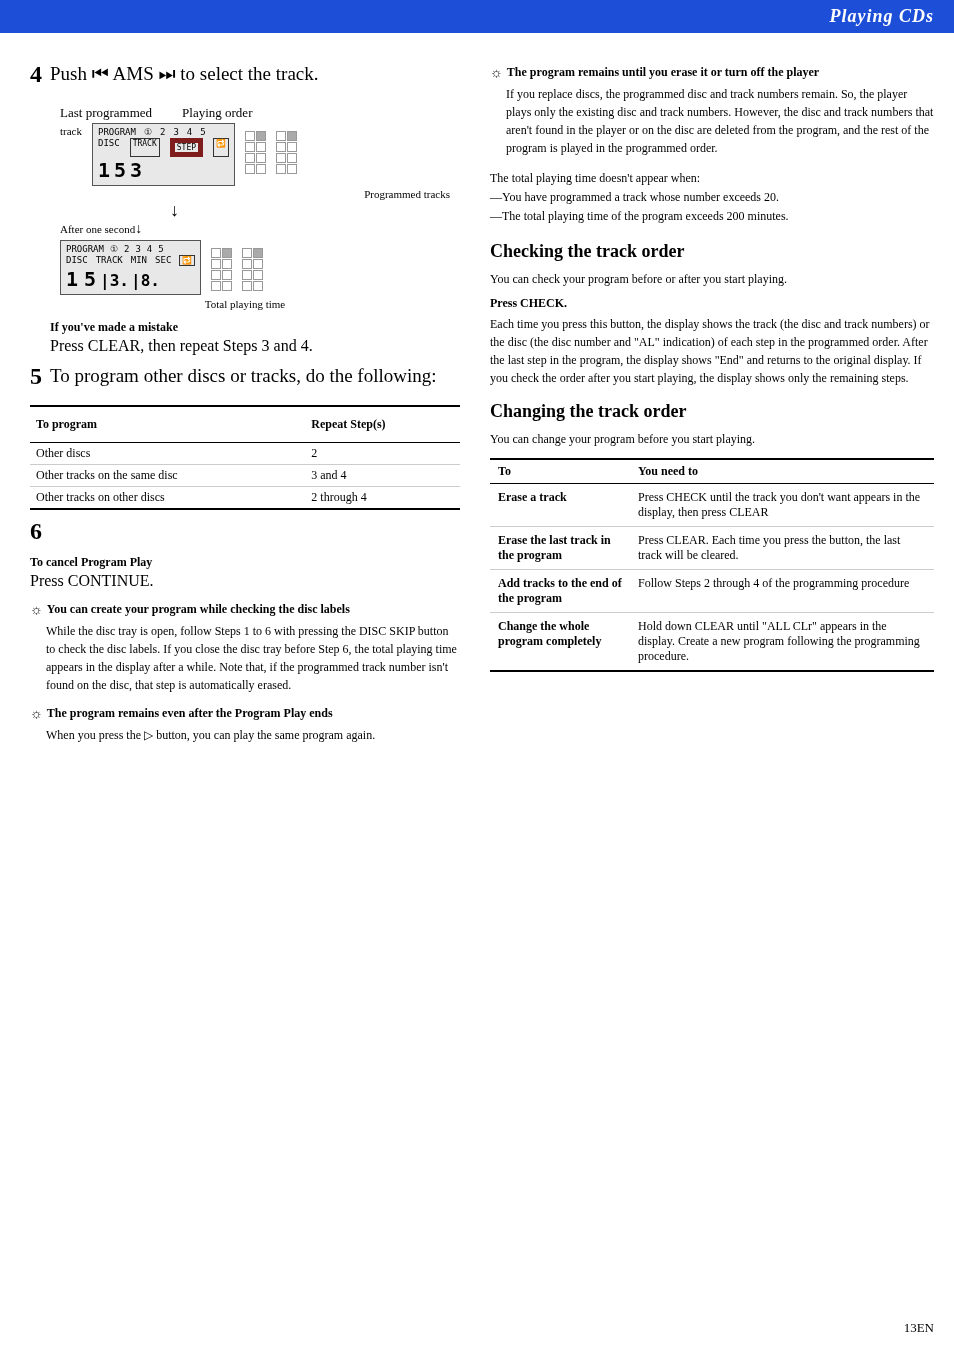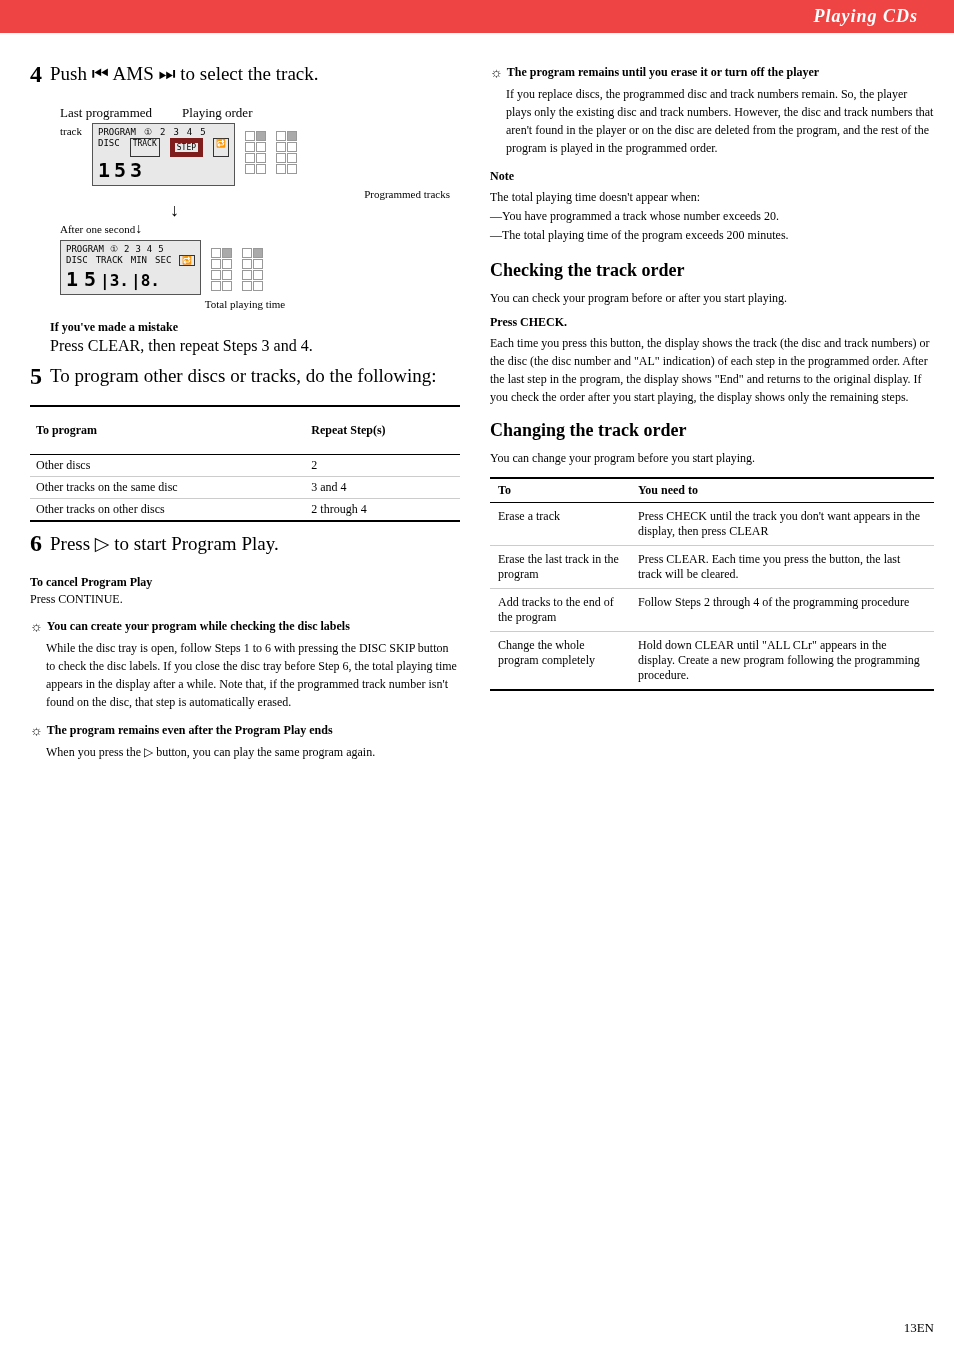--- a/index.html
+++ b/index.html
@@ -8,27 +8,27 @@
       font-size: 13px;
       background: #fff;
       color: #000;
       width: 954px;
       min-height: 1351px;
       position: relative;
     }
 
     
     .header-bar {
-      background: #ef4444;
+      background: #1d4ed8;
       color: #fff;
       font-style: italic;
       font-size: 18px;
       font-weight: bold;
       text-align: right;
-      padding: 6px 36px;
+      padding: 6px 20px;
       letter-spacing: 1px;
     }
 
     .content-wrapper {
       display: flex;
       padding: 20px 20px 20px 30px;
       gap: 20px;
     }
 
     
@@ -81,21 +81,21 @@
     .program-table {
       width: 100%;
       border-collapse: collapse;
       margin: 8px 0;
       font-size: 12px;
     }
 
     .program-table th {
       border-top: 2px solid #000;
       border-bottom: 1px solid #000;
-      padding: 16px 6px;
+      padding: 10px 6px;
       text-align: left;
       font-weight: bold;
       margin-left: 36px;
     }
 
     .program-table td {
       padding: 3px 6px;
       border-bottom: 0.5px solid #ccc;
     }
 
@@ -201,20 +201,21 @@
       vertical-align: top;
       border-bottom: 0.5px solid #ccc;
     }
 
     .track-table tr:last-child td {
       border-bottom: 2px solid #000;
     }
 
     .track-table td:first-child {
       width: 140px;
+      font-weight: bold;
     }
 
     
     .page-number {
       position: absolute;
       bottom: 15px;
       right: 20px;
       font-size: 13px;
     }
 
@@ -382,26 +383,25 @@
           <tr>
             <td>Other tracks on other discs</td>
             <td>2 through 4</td>
           </tr>
         </tbody>
       </table>
     </div>
 
     <div class="step6-section clearfix">
       <span class="step-number">6</span>
-      <div class="step-text">Press ▷ to start Program Play.</div>
     </div>
 
     <div class="cancel-section">
       <div class="cancel-title">To cancel Program Play</div>
-      <div style="font-size:12px;">Press CONTINUE.</div>
+      <div style="font-size:16px;">Press CONTINUE.</div>
     </div>
 
     <div class="tip-box">
       <div class="tip-title">
         <span class="tip-icon">☼</span>
         <span>You can create your program while checking the disc labels</span>
       </div>
       <div class="tip-body">While the disc tray is open, follow Steps 1 to 6 with pressing the DISC SKIP button to check the disc labels. If you close the disc tray before Step 6, the total playing time appears in the display after a while. Note that, if the programmed track number isn't found on the disc, that step is automatically erased.</div>
     </div>
 
@@ -419,21 +419,20 @@
 
     <div class="tip-box">
       <div class="tip-title">
         <span class="tip-icon">☼</span>
         <strong>The program remains until you erase it or turn off the player</strong>
       </div>
       <div class="tip-body">If you replace discs, the programmed disc and track numbers remain. So, the player plays only the existing disc and track numbers. However, the disc and track numbers that aren't found in the player or on the disc are deleted from the program, and the rest of the program is played in the programmed order.</div>
     </div>
 
     <div class="note-box">
-      <div class="note-title">Note</div>
       <div class="note-body">
         <div>The total playing time doesn't appear when:</div>
         <div>—You have programmed a track whose number exceeds 20.</div>
         <div>—The total playing time of the program exceeds 200 minutes.</div>
       </div>
     </div>
 
     <div class="section">
       <h2 class="section-title">Checking the track order</h2>
       <div class="section-body">You can check your program before or after you start playing.</div>

